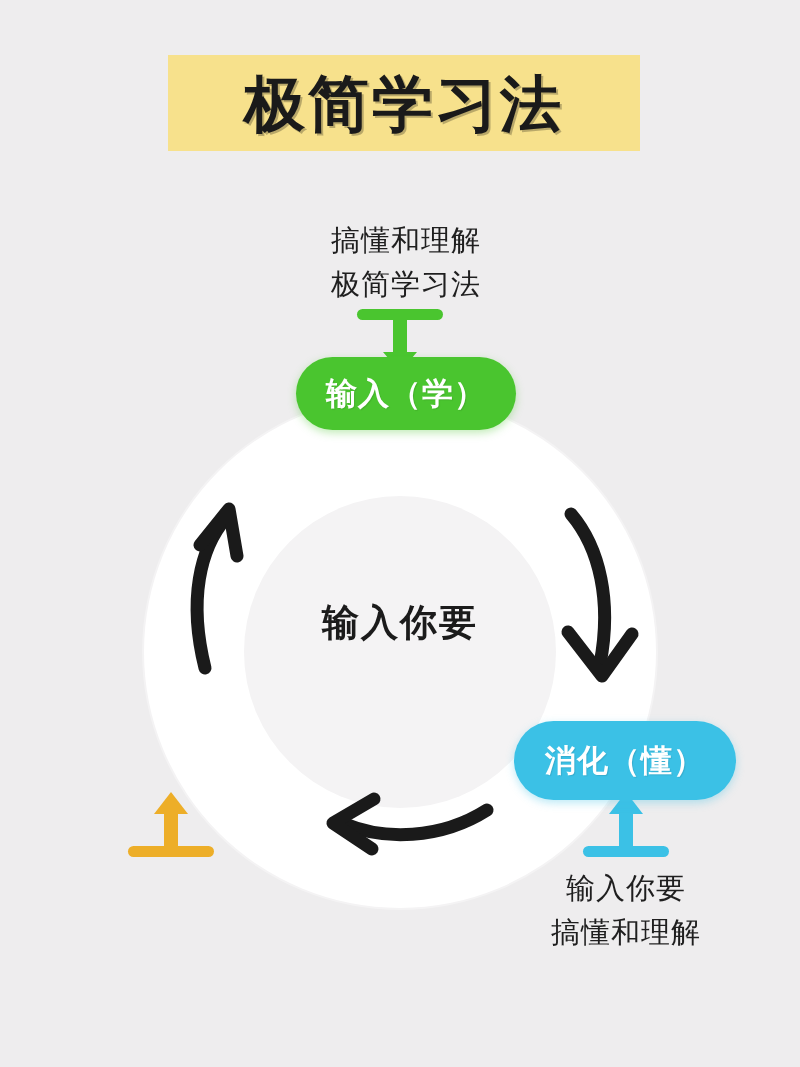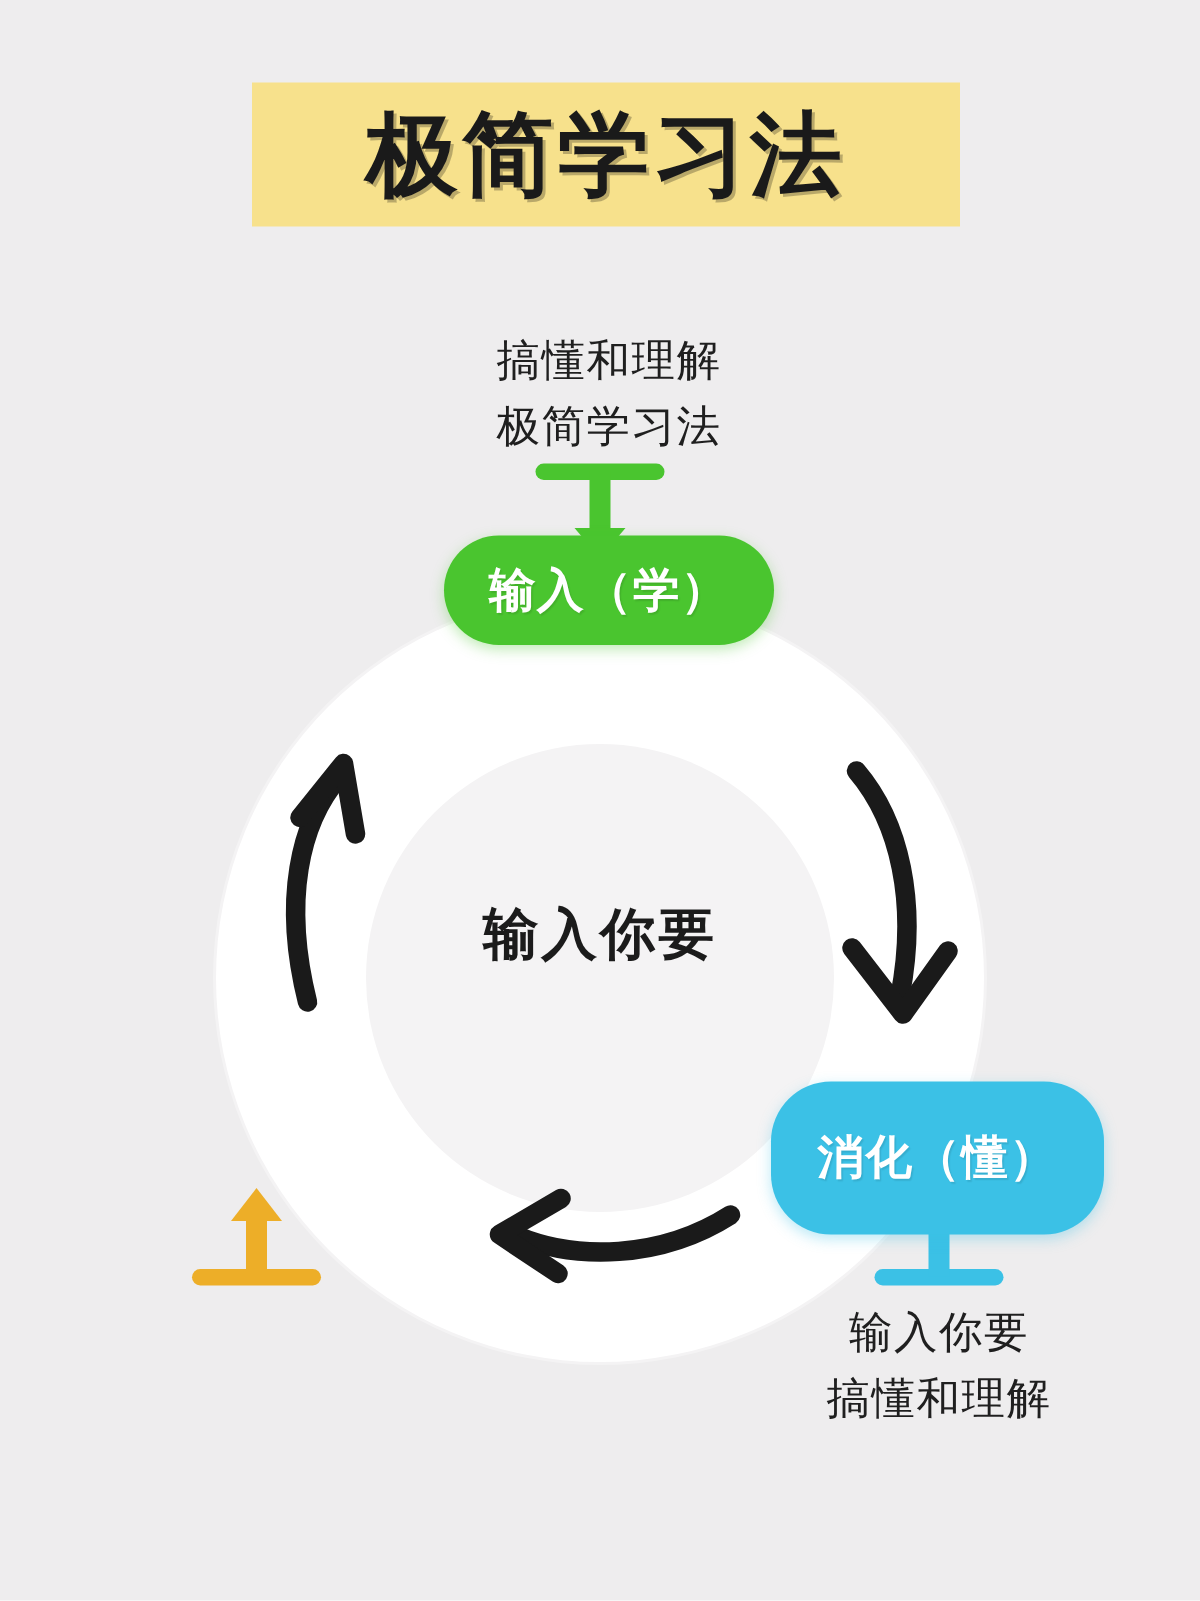--- a/index.html
+++ b/index.html
@@ -86,21 +86,21 @@
     top: 357px;
     width: 220px;
     height: 73px;
     background: #4ac52f;
     box-shadow: 0 3px 9px rgba(74,197,47,0.35);
   }
   .pill-digest {
     left: 514px;
     top: 721px;
     width: 222px;
-    height: 102px;
+    height: 79px;
     background: #3bc1e6;
     box-shadow: 0 3px 9px rgba(59,193,230,0.35);
   }
   .pill-output {
     left: 61px;
     top: 721px;
     width: 218px;
     height: 79px;
     background: #edae28;
     box-shadow: 0 3px 9px rgba(237,174,40,0.35);

